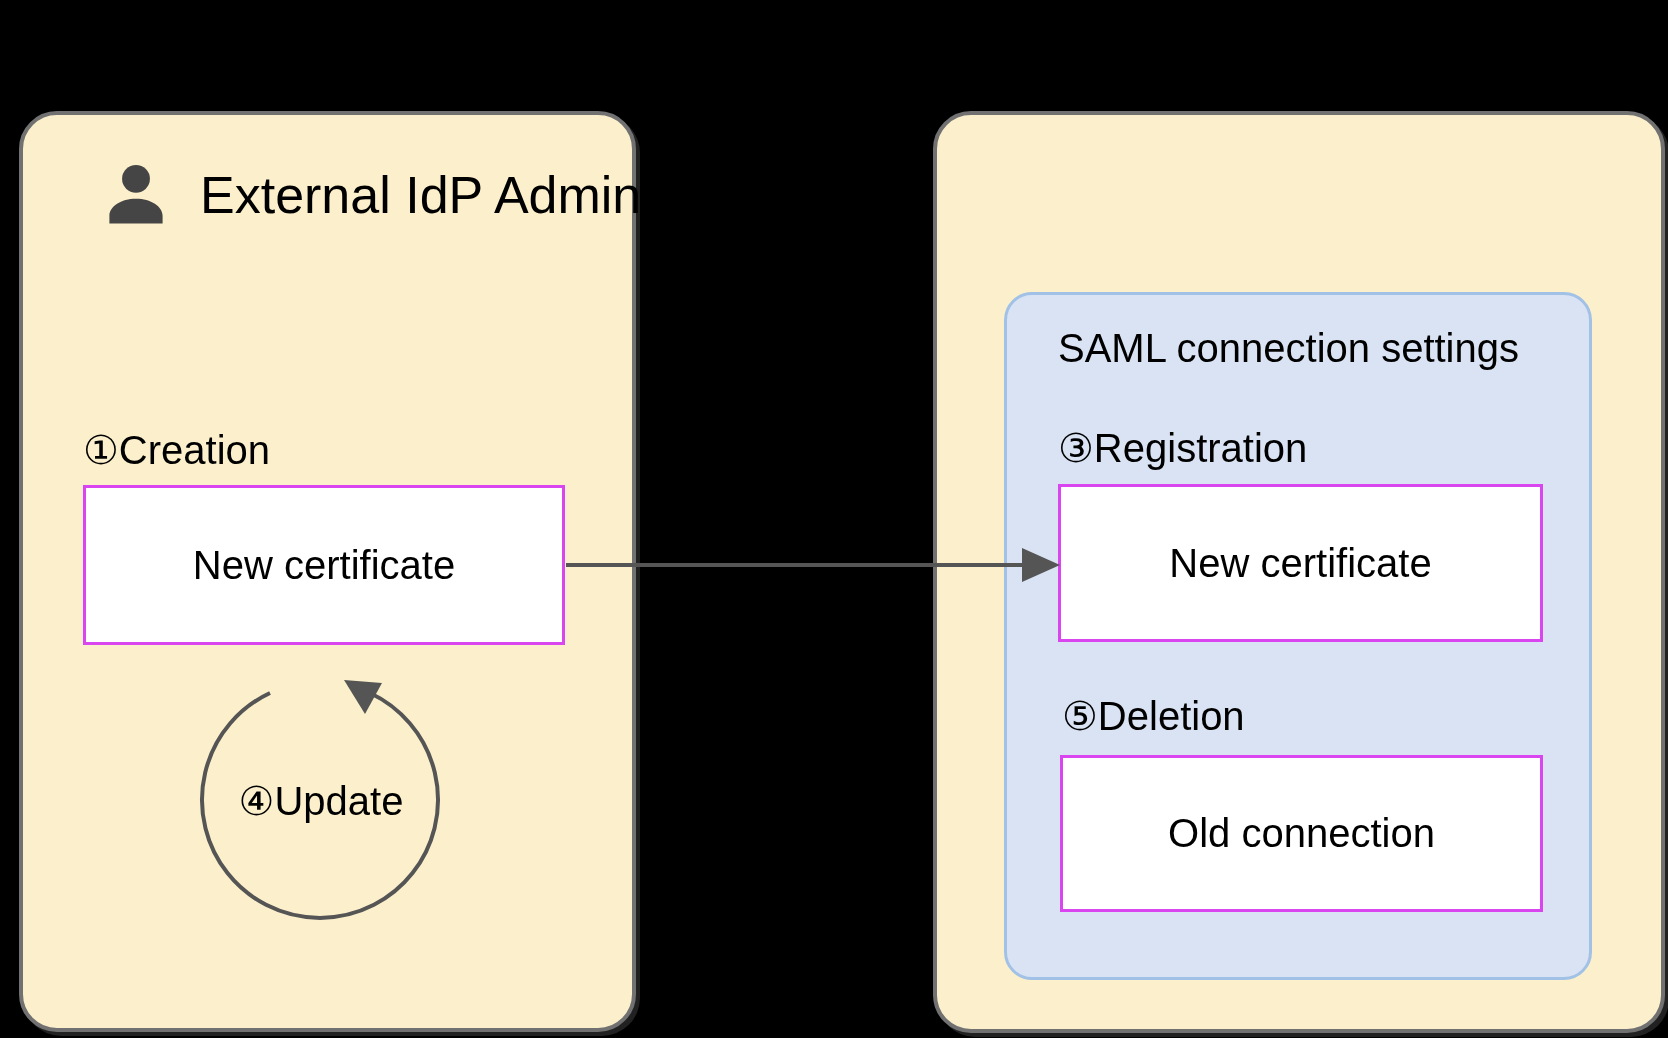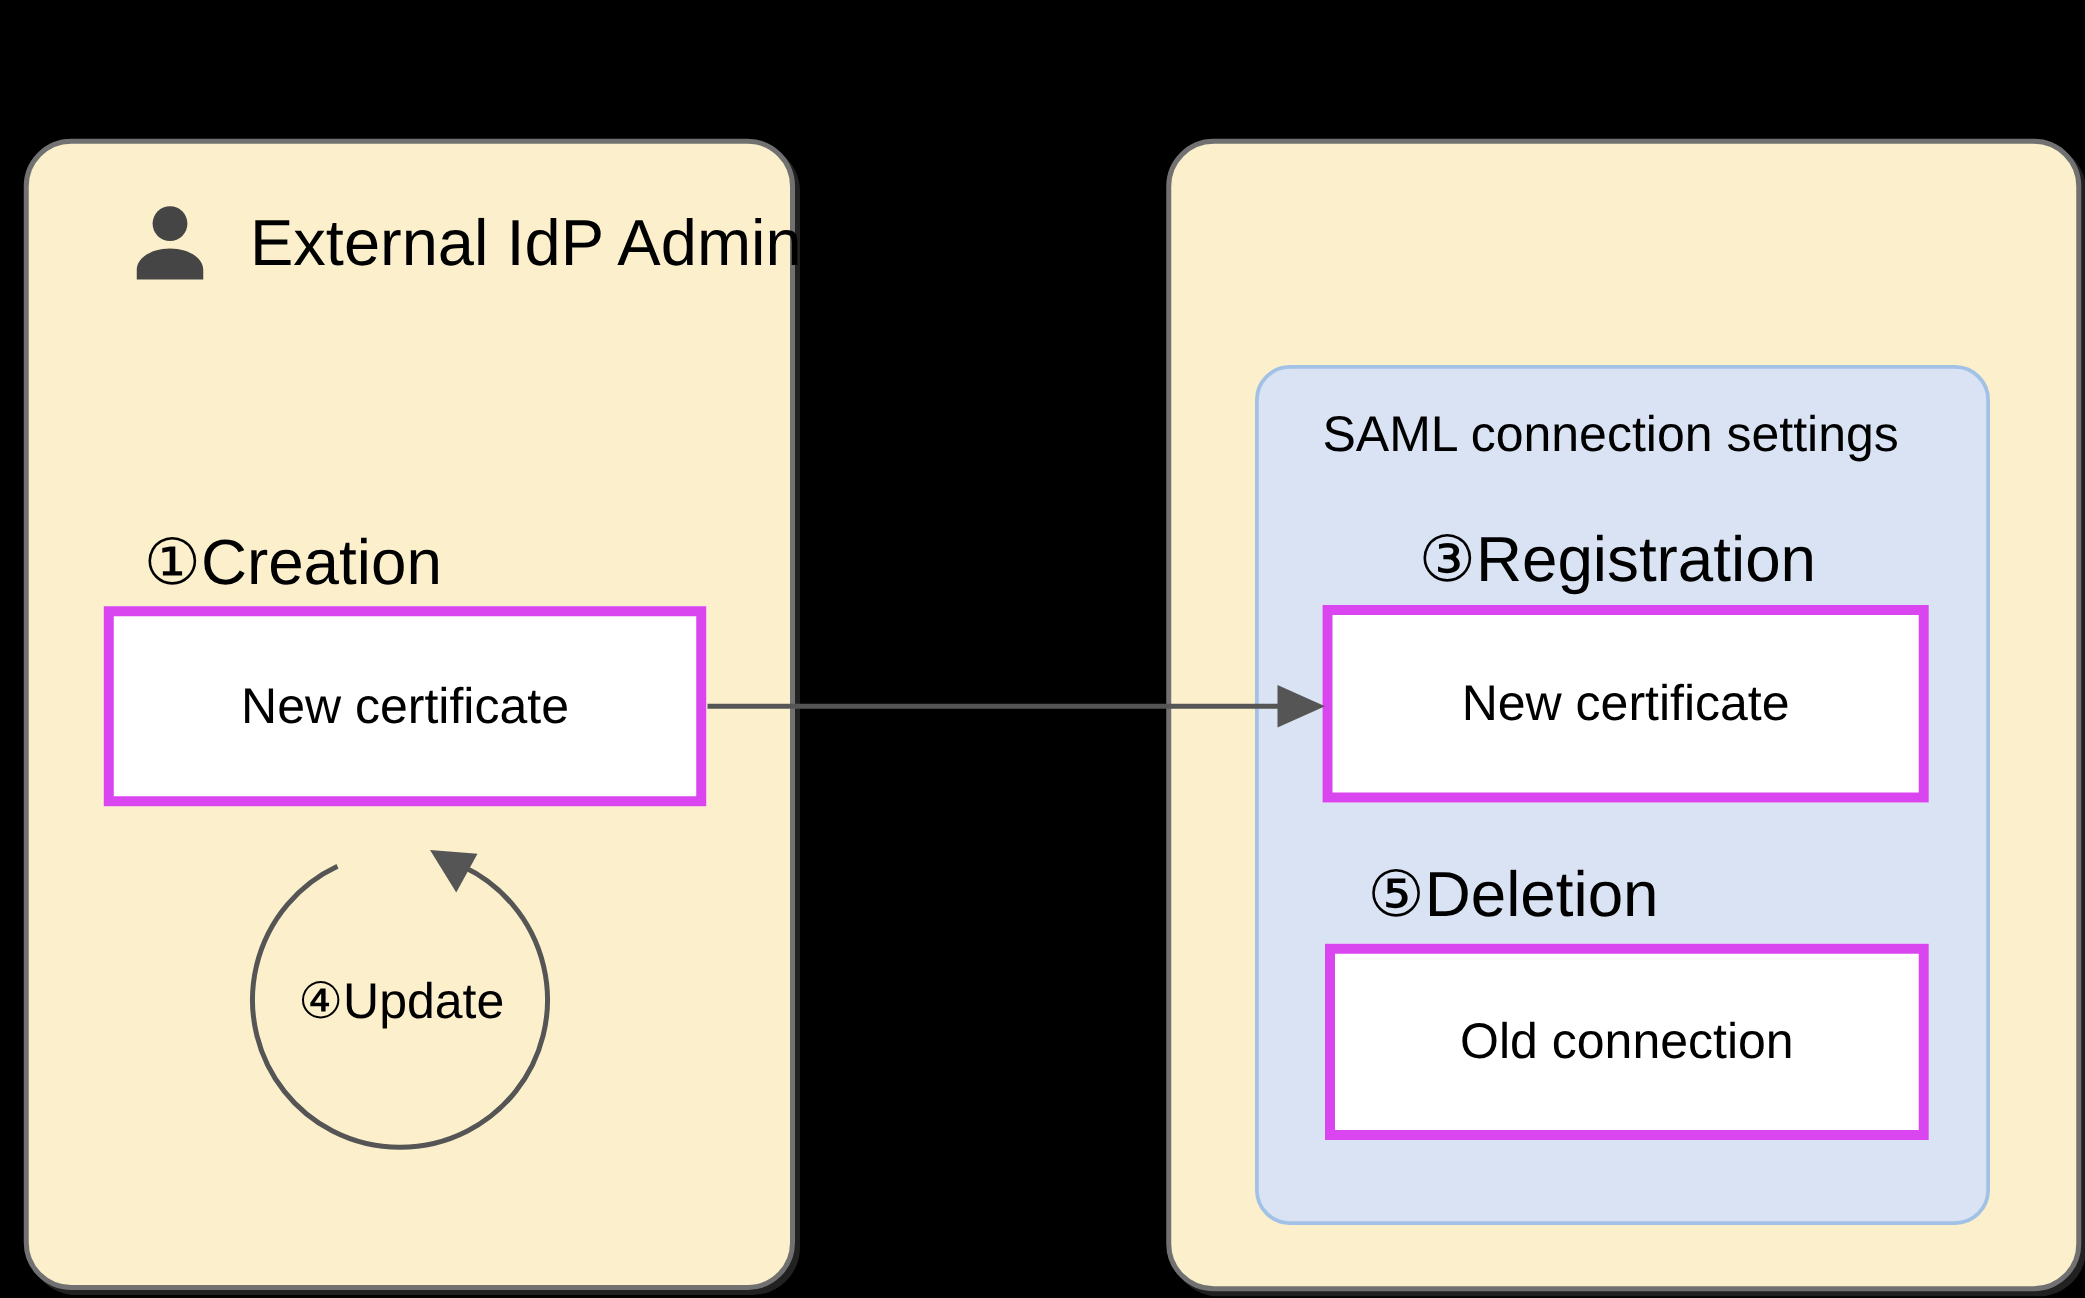--- a/index.html
+++ b/index.html
@@ -11,26 +11,26 @@
     position:absolute;background:#FCF0CC;border:4px solid #717171;border-radius:38px;
     box-sizing:border-box;box-shadow:4px 4px 0 rgba(60,60,60,0.55);
   }
   .panel-left{left:19px;top:111px;width:617px;height:921px;}
   .panel-right{left:933px;top:111px;width:732px;height:922px;}
   .header{position:absolute;display:flex;align-items:center;gap:26px;height:76px;}
   .header-left{left:98px;top:157px;}
   .header-right{left:1046px;top:157px;}
   .header .title{font-size:52px;white-space:nowrap;}
   .person{width:76px;height:76px;flex:0 0 auto;}
-  .step-label{position:absolute;font-size:51px;line-height:44px;white-space:nowrap;margin-left:32px;}
+  .step-label{position:absolute;font-size:40px;line-height:44px;white-space:nowrap;}
   .lbl-creation{left:83px;top:428px;}
-  .lbl-registration{left:1103px;top:426px;}
+  .lbl-registration{left:1058px;top:426px;}
   .lbl-deletion{left:1062px;top:694px;}
   .cert-box{
-    position:absolute;background:#FFFFFF;border:8px solid #d946ef;box-sizing:border-box;
+    position:absolute;background:#FFFFFF;border:3px solid #d946ef;box-sizing:border-box;
     display:flex;align-items:center;justify-content:center;font-size:40px;white-space:nowrap;
   }
   .box-new-left{left:83px;top:485px;width:482px;height:160px;}
   .box-new-right{left:1058px;top:484px;width:485px;height:158px;}
   .box-old{left:1060px;top:755px;width:483px;height:157px;}
   .group{
     position:absolute;left:1004px;top:292px;width:588px;height:688px;
     background:#D9E3F3;border:3px solid #A2C1E6;border-radius:28px;box-sizing:border-box;
   }
   .group-title{position:absolute;left:1058px;top:326px;font-size:40px;white-space:nowrap;}

